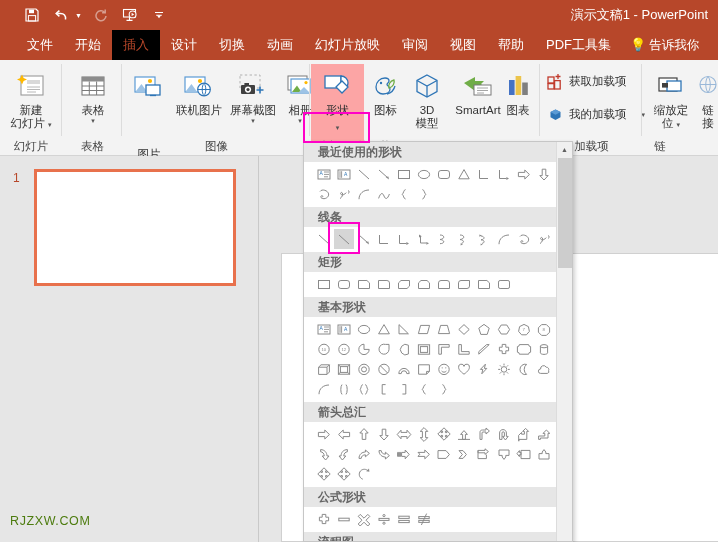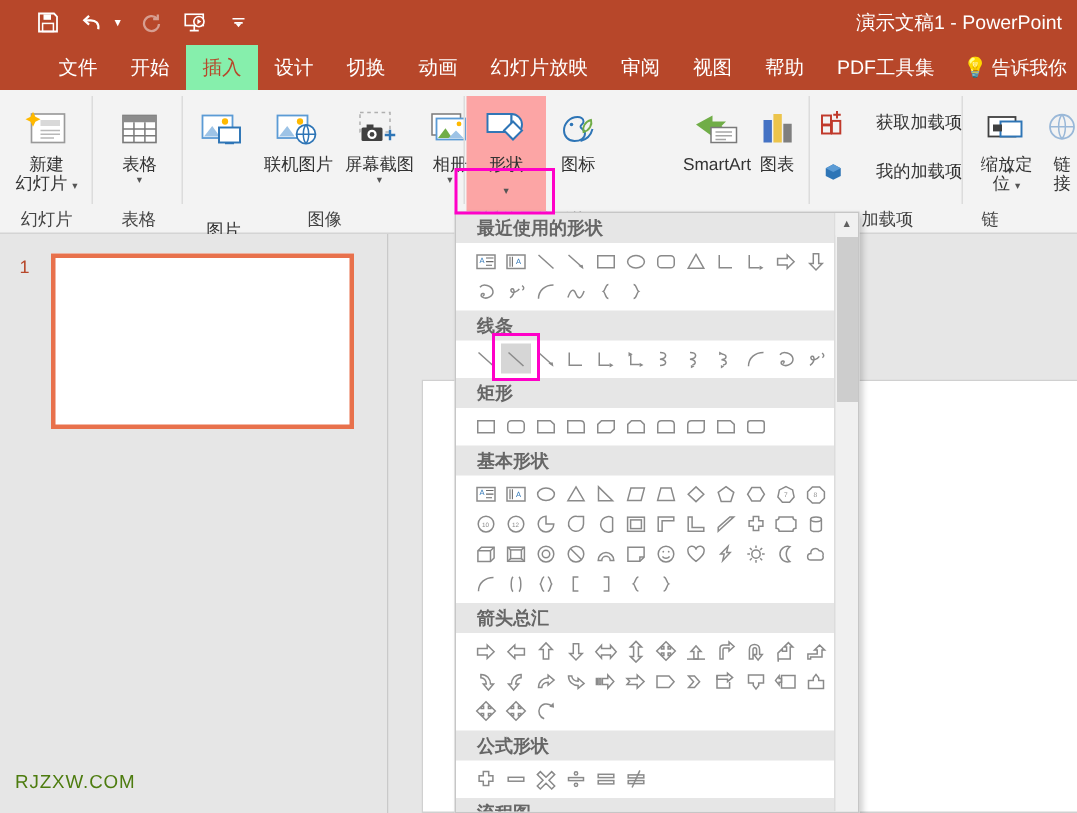--- a/index.html
+++ b/index.html
@@ -24,25 +24,25 @@
   .title-text{
     position:absolute;right:10px;top:0;height:30px;line-height:30px;
     font-size:13px;color:#fff;white-space:nowrap;
   }
 
   
   .tabstrip{
     position:absolute;left:0;top:30px;width:718px;height:30px;
     background:#b7472a;
   }
-  .tabs{display:flex;align-items:center;height:30px;padding-left:28px;box-sizing:border-box;}
+  .tabs{display:flex;align-items:center;height:30px;padding-left:16px;box-sizing:border-box;}
   .tab{
     height:30px;line-height:30px;padding:0 11px;font-size:13px;color:#fff;white-space:nowrap;
   }
-  .tab.active{background:#86efac;color:#b7472a;}
+  .tab.active{background:#000000;color:#b7472a;}
   .tell-me{
     height:30px;line-height:30px;font-size:12.5px;color:#fff;white-space:nowrap;
     display:flex;align-items:center;gap:3px;padding-left:8px;
   }
   .bulb{font-size:13px;}
 
   
   .ribbon{
     position:absolute;left:0;top:60px;width:718px;height:96px;
     background:#f3f3f3;border-bottom:1px solid #d4d4d4;box-sizing:border-box;
@@ -60,21 +60,21 @@
   }
   .ricon{height:38px;display:flex;align-items:flex-end;justify-content:center;}
   .rlabel{
     font-size:11.5px;color:#333;text-align:center;line-height:13px;margin-top:2px;
     white-space:nowrap;
   }
   .rlabel .two{display:block;text-align:center;}
   .caret{font-size:7px;color:#555;line-height:8px;}
   .ritem.sel{background:#fca5a5;}
 
-  .hsmall{display:flex;align-items:center;gap:20px;font-size:11.5px;color:#333;
+  .hsmall{display:flex;align-items:center;gap:5px;font-size:11.5px;color:#333;
           white-space:nowrap;}
 
   
   .hl{position:absolute;border:2px solid #ff00c8;box-sizing:border-box;z-index:40;
       pointer-events:none;}
 
   
   .workspace{position:absolute;left:0;top:156px;width:718px;height:386px;background:#e6e6e6;}
   .thumbpane{position:absolute;left:0;top:0;width:258px;height:386px;background:#e6e6e6;}
   .thumb-num{position:absolute;left:13px;top:15px;font-size:12px;color:#b7472a;}
@@ -302,20 +302,32 @@
           <div class="ricon">
             <svg width="34" height="32" viewBox="0 0 34 32">
               <path d="M7 17c0-5 4-9 9-9 2 0 4 1 4 3s-2 2-2 3.5S21 16 21 19c0 3-3 5-7 5s-7-3-7-7z" fill="none" stroke="#2e75b6" stroke-width="1.3"></path>
               <circle cx="12" cy="13" r="1.2" fill="#2e75b6"></circle>
               <path d="M18 24c4-1 7-4 8-8" fill="none" stroke="#2e75b6" stroke-width="1.3"></path>
               <path d="M25 10c-4 1-6 5-5 8 4-1 6-5 5-8z" fill="none" stroke="#70ad47" stroke-width="1.3"></path>
             </svg>
           </div>
           <div class="rlabel">图标</div>
         </div>
+        <div class="ritem" style="left:96px;width:40px;">
+          <div class="ricon">
+            <svg width="32" height="32" viewBox="0 0 32 32">
+              <path d="M16 5l10 5.5v11L16 27 6 21.5v-11z" fill="none" stroke="#2e75b6" stroke-width="1.3"></path>
+              <path d="M6 10.5L16 16l10-5.5M16 16v11" fill="none" stroke="#2e75b6" stroke-width="1.3"></path>
+            </svg>
+          </div>
+          <div class="rlabel">
+            <span class="two">3D</span>
+            <span class="two">模型</span>
+          </div>
+        </div>
         <div class="ritem" style="left:136px;width:62px;">
           <div class="ricon">
             <svg width="36" height="32" viewBox="0 0 36 32">
               <path d="M4 13l11-6v4h9l-3 3 3 3h-9v4z" fill="#70ad47"></path>
               <rect x="14" y="15" width="17" height="10" fill="#fff" stroke="#7a7a7a" stroke-width="1"></rect>
               <path d="M17 18h11M17 20.5h11M17 23h7" stroke="#a6a6a6" stroke-width="1"></path>
             </svg>
           </div>
           <div class="rlabel">SmartArt</div>
         </div>

